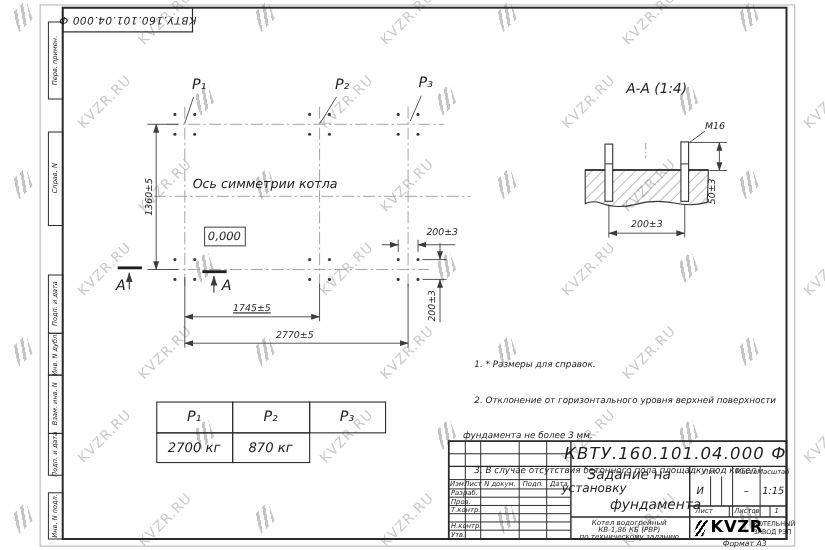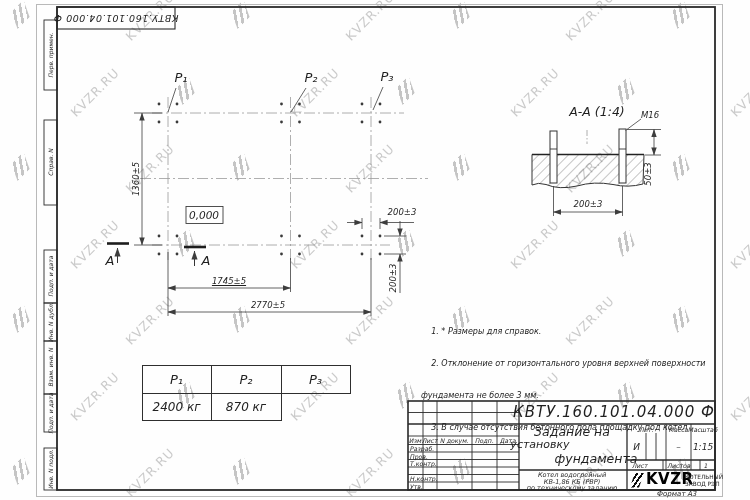--- a/index.html
+++ b/index.html
@@ -299,48 +299,49 @@
   <div class="strip-lbl" style="left:50px;top:162px;transform:translate(-50%,-50%) rotate(-90deg);">Справ. N</div>
   <div class="strip-lbl" style="left:50px;top:276px;transform:translate(-50%,-50%) rotate(-90deg);">Подп. и дата</div>
   <div class="strip-lbl" style="left:50px;top:322px;transform:translate(-50%,-50%) rotate(-90deg);">Инв. N дубл.</div>
   <div class="strip-lbl" style="left:50px;top:367px;transform:translate(-50%,-50%) rotate(-90deg);">Взам. инв. N</div>
   <div class="strip-lbl" style="left:50px;top:413px;transform:translate(-50%,-50%) rotate(-90deg);">Подп. и дата</div>
   <div class="strip-lbl" style="left:50px;top:469px;transform:translate(-50%,-50%) rotate(-90deg);">Инв. N подл.</div>
 
   <div class="lbl ctr" style="left:181px;top:77px;font-size:13px;">P₁</div>
   <div class="lbl ctr" style="left:311px;top:77px;font-size:13px;">P₂</div>
   <div class="lbl ctr" style="left:387px;top:76px;font-size:13px;">P₃</div>
+  <div class="lbl ctr" style="left:241px;top:167px;font-size:11.5px;">Ось симметрии котла</div>
   <div class="lbl ctr" style="left:204px;top:214.5px;font-size:10.5px;">0,000</div>
   <div class="lbl rot90 dim" style="left:136px;top:179px;">1360±5</div>
   <div class="lbl ctr dim" style="left:229px;top:281px;text-decoration:underline;">1745±5</div>
   <div class="lbl ctr dim" style="left:268px;top:305px;">2770±5</div>
   <div class="lbl ctr dim" style="left:402px;top:212px;">200±3</div>
   <div class="lbl rot90 dim" style="left:393px;top:278px;">200±3</div>
   <div class="lbl ctr" style="left:110px;top:260px;font-size:13px;">А</div>
   <div class="lbl ctr" style="left:206px;top:260px;font-size:13px;">А</div>
 
-  <div class="lbl ctr" style="left:597px;top:80px;font-size:12.5px;margin-top:31px;">А-А  (1:4)</div>
+  <div class="lbl ctr" style="left:597px;top:80px;font-size:12.5px;">А-А  (1:4)</div>
   <div class="lbl ctr dim" style="left:650px;top:115px;">М16</div>
   <div class="lbl ctr dim" style="left:588px;top:204px;">200±3</div>
   <div class="lbl rot90 dim" style="left:648px;top:174px;">50±3</div>
 
   <div id="notes">
     <div>    1. * Размеры для справок.</div>
     <div>    2. Отклонение от горизонтального уровня верхней поверхности</div>
     <div>фундамента не более 3 мм.</div>
     <div>    3. В случае отсутствия бетонного пола площадку под котел</div>
     
     
   </div>
 
   <div id="loadtable">
     <div class="hd">P₁</div>
     <div class="hd">P₂</div>
     <div class="hd">P₃</div>
-    <div class="vl">2400 кг</div>
+    <div class="vl">2700 кг</div>
     <div class="vl">870 кг</div>
   </div>
 
   <div class="lbl ctr" style="left:614px;top:412px;font-size:15px;letter-spacing:1px;">КВТУ.160.101.04.000  Ф</div>
   <div class="lbl ctr" style="left:572px;top:431px;font-size:12.5px;">Задание на</div>
   <div class="lbl ctr" style="left:540px;top:444px;font-size:11px;font-style:italic;">установку</div>
   <div class="lbl ctr" style="left:596px;top:458px;font-size:12.5px;">фундамента</div>
   <div class="lbl ctr" style="left:572px;top:475px;font-size:6.5px;text-align:center;">Котел водогрейный</div>
   <div class="lbl ctr" style="left:572px;top:481.5px;font-size:6.5px;">КВ-1,86 КБ (РВР)</div>
   <div class="lbl ctr" style="left:572px;top:488px;font-size:6.5px;">по техническому заданию</div>

